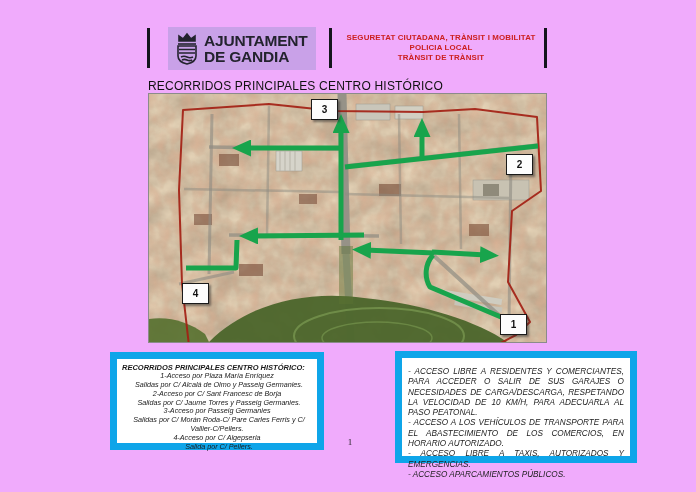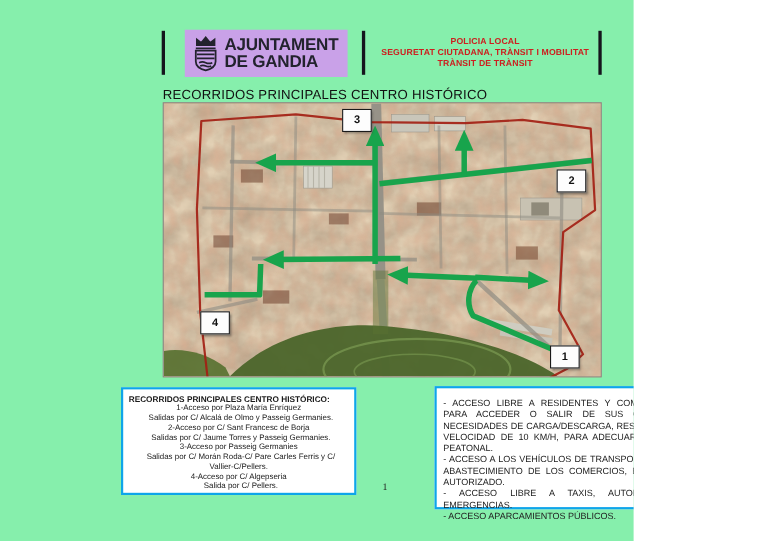--- a/index.html
+++ b/index.html
@@ -1,16 +1,16 @@
 <!DOCTYPE html>
 <html><head>
 <meta charset="utf-8">
 <style>
   html,body{margin:0;padding:0;background:#ffffff;}
-  .page{position:relative;width:576px;height:492px;background:#86efac;overflow:hidden;
+  .page{position:relative;width:696px;height:492px;background:#f0abfc;overflow:hidden;
         font-family:"Liberation Sans",sans-serif;color:#1a1a1a;}
 
   
   .vbar{position:absolute;top:28px;width:2.5px;height:40px;background:#15151d;}
   .vbar1{left:147px;} .vbar2{left:329px;} .vbar3{left:544px;}
   .logo{position:absolute;left:168px;top:27px;width:148px;height:43px;background:#c9a1e8;
         display:flex;align-items:center;gap:5px;padding-left:7px;box-sizing:border-box;}
   .logo-text{line-height:16px;font-size:15.5px;font-weight:700;color:#23232e;letter-spacing:-0.2px;}
   .dept{position:absolute;left:337px;top:33px;width:208px;text-align:center;
         color:#cc2020;font-weight:700;font-size:7.9px;line-height:10px;letter-spacing:.15px;}
@@ -20,21 +20,21 @@
   
   .map{position:absolute;left:148px;top:93px;width:397px;height:248px;
        border:1px solid #8b8b8b;background:#b09a76;}
   .map svg{display:block;}
   .marker{position:absolute;width:25px;height:19px;background:#fdfdfd;border:1px solid #1a1a1a;
           box-shadow:1.5px 2px 2px rgba(40,40,40,.5);
           display:flex;align-items:center;justify-content:center;
           font-size:10px;font-weight:700;color:#111;}
 
   
-  .box{position:absolute;border:2px solid #0ea5e9;background:#fff;box-sizing:border-box;}
+  .box{position:absolute;border:7px solid #0ea5e9;background:#fff;box-sizing:border-box;font-style:italic;}
   .box-left{left:110px;top:352px;width:214px;height:98px;padding:4px 5px;}
   .box-left .box-title{font-weight:700;font-size:7.5px;line-height:9.2px;}
   .box-left .box-body{font-size:7.2px;line-height:8.8px;white-space:pre-wrap;text-align:center;}
   .box-right{left:395px;top:351px;width:242px;height:112px;padding:9px 6px;}
   .box-right .box-body{font-size:8.2px;line-height:10.3px;white-space:pre-wrap;
         text-align:justify;color:#222;}
   .page-number{position:absolute;left:344px;top:437px;width:12px;text-align:center;
         font-family:"Liberation Serif",serif;font-size:9px;color:#222;}
 </style>
 </head>
@@ -56,22 +56,22 @@
     </svg>
     <div class="logo-text">
       <div>AJUNTAMENT</div>
       <div>DE GANDIA</div>
     </div>
   </div>
 
   <div class="vbar vbar2"></div>
 
   <div class="dept">
+    <div>SEGURETAT CIUTADANA, TRÀNSIT I MOBILITAT</div>
     <div>POLICIA LOCAL</div>
-    <div>SEGURETAT CIUTADANA, TRÀNSIT I MOBILITAT</div>
     <div>TRÀNSIT DE TRÀNSIT</div>
   </div>
 
   <div class="vbar vbar3"></div>
 
   <div class="doc-title">RECORRIDOS PRINCIPALES CENTRO HISTÓRICO</div>
 
   <div class="map">
     <svg width="397" height="248" viewBox="0 0 397 248">
       <defs>

